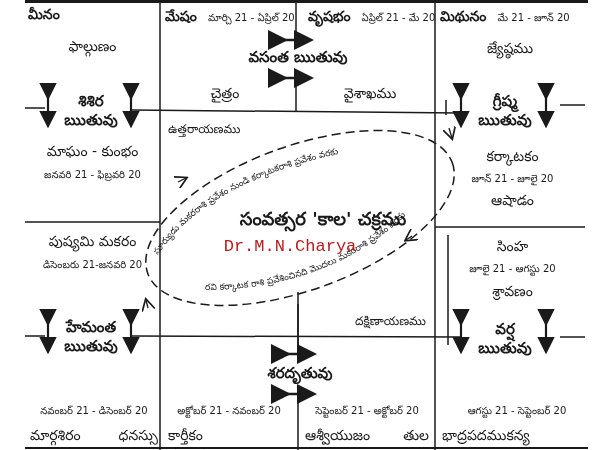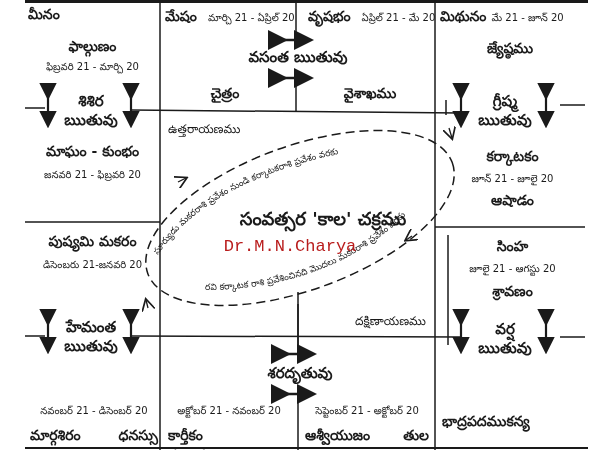--- a/index.html
+++ b/index.html
@@ -1,21 +1,21 @@
 <!DOCTYPE html>
 <html><head>
 <meta charset="utf-8">
 <style>
   html, body { margin: 0; padding: 0; background: #ffffff; }
   body { width: 600px; height: 450px; position: relative; overflow: hidden;
          font-family: "DejaVu Sans", sans-serif; color: #1a1a1a; }
   .abs { position: absolute; }
   .t-sign { font-size: 14px; font-weight: bold; }
   .t-date { font-size: 10px; }
-  .t-month { font-size: 14px; font-weight: bold; }
+  .t-month { font-size: 14px; font-weight: normal; }
   .t-season { font-size: 15px; font-weight: bold; }
   .t-ayana { font-size: 12px; }
   .t-title { font-size: 18px; font-weight: bold; }
   .t-author { font-size: 17px; color: #b91c1c; font-family: Liberation Mono, monospace; }
   .center { text-align: center; }
   svg { position: absolute; left: 0; top: 0; }
 </style>
 </head>
 <body>
 
@@ -105,31 +105,30 @@
 <div class="abs" style="left:165px; top:6px;">
   <span class="t-sign">మేషం</span>
   <span class="t-date" style="margin-left:6px;">మార్చి 21 - ఏప్రిల్ 20</span>
 </div>
 <div class="abs" style="left:308px; top:6px;">
   <span class="t-sign">వృషభం</span>
   <span class="t-date" style="margin-left:6px;">ఏప్రిల్ 21 - మే 20</span>
 </div>
 <div class="abs" style="left:440px; top:6px;">
   <span class="t-sign">మిథునం</span>
-  <span class="t-date" style="">మే 21 - జూన్ 20</span>
+  <span class="t-date" style="margin-left:6px;">మే 21 - జూన్ 20</span>
 </div>
 
 <div class="abs t-season center" style="left:200px; top:48px; width:196px;">వసంత ఋతువు</div>
 <div class="abs t-month center" style="left:190px; top:85px; width:70px;">చైత్రం</div>
 <div class="abs t-month center" style="left:325px; top:85px; width:90px;">వైశాఖము</div>
 <div class="abs t-month center" style="left:470px; top:40px; width:80px;">జ్యేష్ఠము</div>
 
 <div class="abs center" style="left:25px; top:38px; width:135px;">
   <div class="t-month">ఫాల్గుణం</div>
-  <div class="t-date" style="margin-top:3px;">ఫిబ్రవరి 21 - మార్చి 20</div>
 </div>
 <div class="abs t-season center" style="left:58px; top:92px; width:66px; line-height:19px;">
   <div>శిశిర</div>
   <div>ఋతువు</div>
 </div>
 <div class="abs center" style="left:25px; top:143px; width:135px;">
   <div class="t-month">మాఘం - కుంభం</div>
   <div class="t-date" style="margin-top:6px;text-align:center;">జనవరి 21 - ఫిబ్రవరి 20</div>
 </div>
 <div class="abs center" style="left:25px; top:233px; width:135px;">
@@ -182,17 +181,18 @@
   </div>
 </div>
 <div class="abs" style="left:305px; top:405px; width:124px;">
   <div class="t-date center">సెప్టెంబర్ 21 - అక్టోబర్ 20</div>
   <div style="display:flex; justify-content:space-between; margin-top:8px;">
     <span class="t-month">ఆశ్వీయుజం</span>
     <span class="t-month">తుల</span>
   </div>
 </div>
 <div class="abs" style="left:442px; top:405px; width:150px;">
+  <div class="t-date center">ఆగస్టు 21 - సెప్టెంబర్ 20</div>
   <div style="display:flex; margin-top:8px;">
     <span class="t-month">భాద్రపదము</span>
     <span class="t-month">కన్య</span>
   </div>
 </div>
 
 </body></html>

